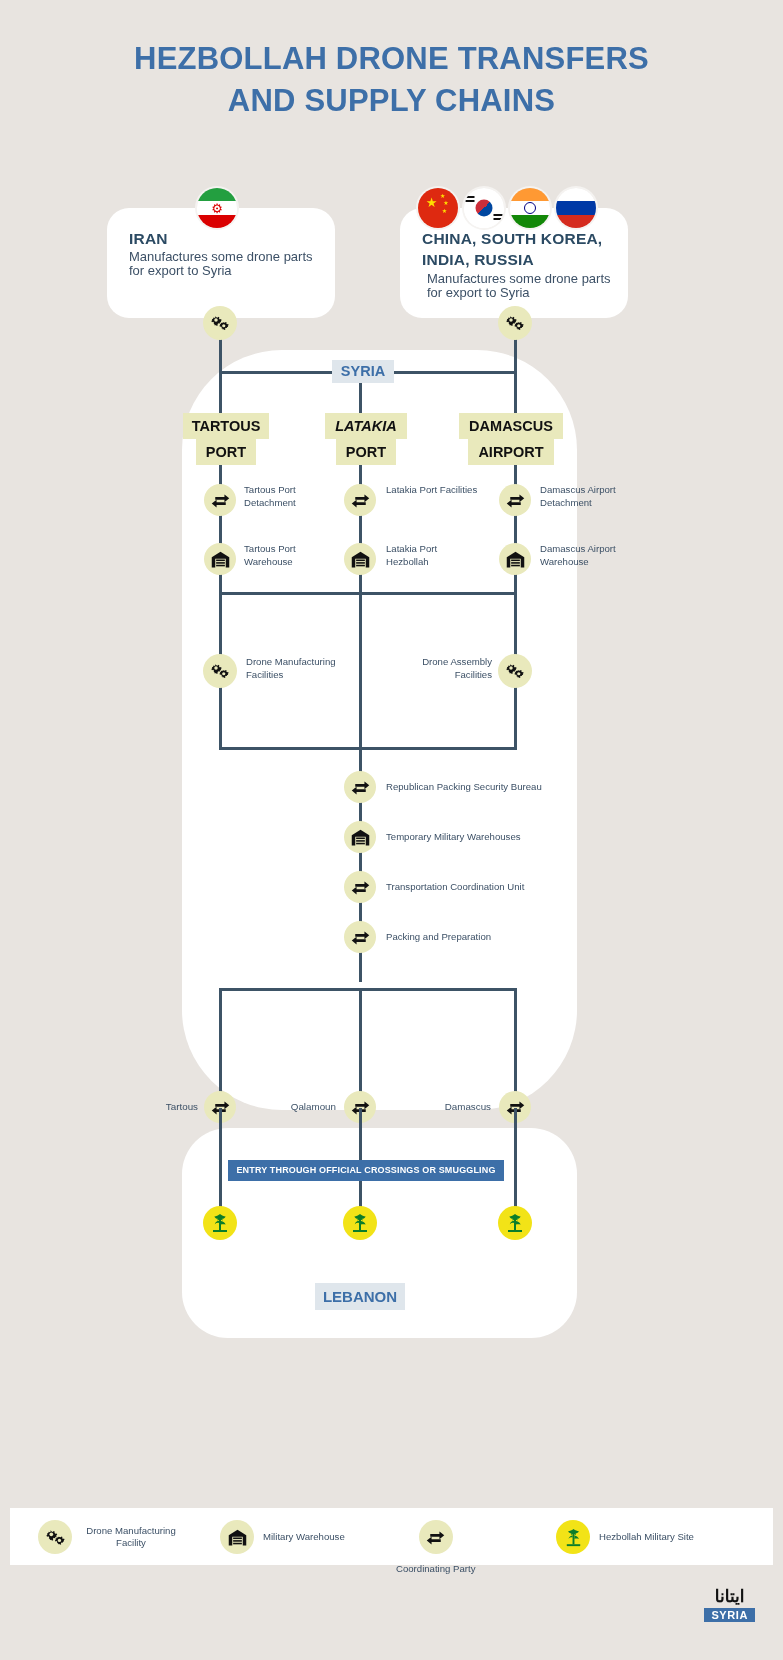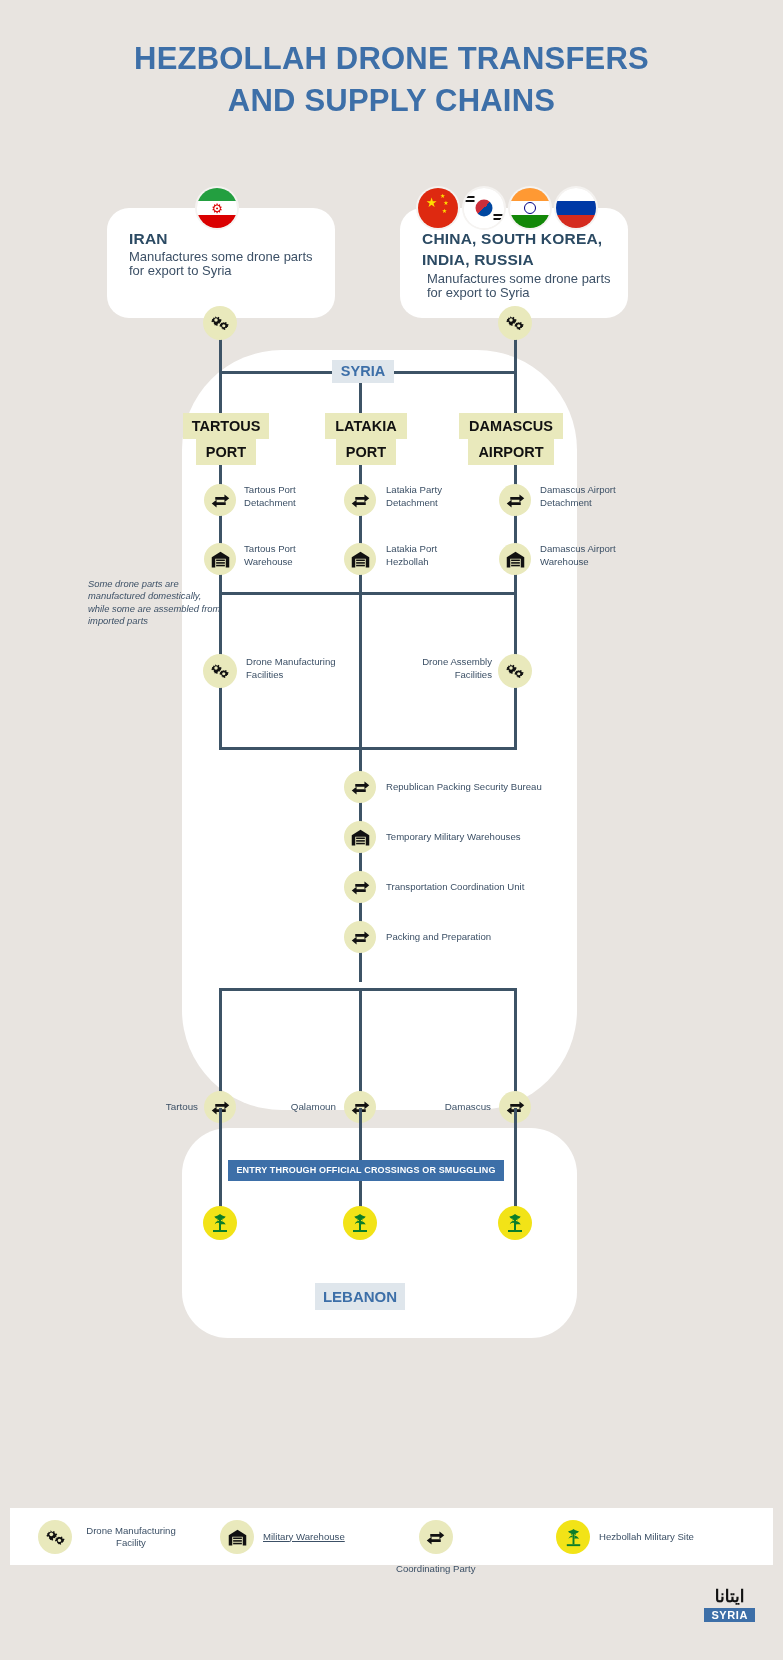--- a/index.html
+++ b/index.html
@@ -181,21 +181,21 @@
 
   <div class="country-name" id="iran-name">IRAN</div>
   <div class="country-desc" id="iran-desc">Manufactures some drone parts for export to Syria</div>
   <div class="country-name" id="other-name">CHINA, SOUTH KOREA, INDIA, RUSSIA</div>
   <div class="country-desc" id="other-desc">Manufactures some drone parts for export to Syria</div>
 
   <div class="chip" id="chip-syria">SYRIA</div>
 
   <div class="tag" style="left:183px;top:413px;width:74px;">TARTOUS</div>
   <div class="tag" style="left:196px;top:439px;width:48px;">PORT</div>
-  <div class="tag" style="left:325px;top:413px;width:70px;">LATAKIA</div>
+  <div class="tag" style="left:325px;top:413px;width:70px;font-style:italic;">LATAKIA</div>
   <div class="tag" style="left:336px;top:439px;width:48px;">PORT</div>
   <div class="tag" style="left:459px;top:413px;width:92px;">DAMASCUS</div>
   <div class="tag" style="left:468px;top:439px;width:74px;">AIRPORT</div>
 
   <div class="ln v" style="left:219px;top:465px;height:285px;"></div>
   <div class="ln v" style="left:359px;top:465px;height:285px;"></div>
   <div class="ln v" style="left:514px;top:465px;height:285px;"></div>
   <div class="ln h" style="left:219px;top:592px;width:298px;"></div>
   <div class="ln h" style="left:219px;top:747px;width:298px;"></div>
   <div class="ln v" style="left:359px;top:747px;height:235px;"></div>
@@ -211,21 +211,21 @@
   <div class="node-lbl" style="left:244px;top:484px;width:92px;">Tartous Port Detachment</div>
 
   <div class="node" style="left:344px;top:484px;">
     <svg width="21" height="21" viewBox="0 0 24 24" aria-hidden="true">
         <g fill="#111">
           <path d="M22 9.5 16.5 5v3H6v3h10.5v3z"></path>
           <path d="M2 15.5 7.5 11v3H18v3H7.5v3z"></path>
         </g>
       </svg>
   </div>
-  <div class="node-lbl" style="left:386px;top:484px;width:92px;">Latakia Party Detachment</div>
+  <div class="node-lbl" style="left:386px;top:484px;width:92px;">Latakia Port Facilities</div>
 
   <div class="node" style="left:499px;top:484px;">
     <svg width="21" height="21" viewBox="0 0 24 24" aria-hidden="true">
         <g fill="#111">
           <path d="M22 9.5 16.5 5v3H6v3h10.5v3z"></path>
           <path d="M2 15.5 7.5 11v3H18v3H7.5v3z"></path>
         </g>
       </svg>
   </div>
   <div class="node-lbl" style="left:540px;top:484px;width:100px;">Damascus Airport Detachment</div>
@@ -259,21 +259,20 @@
         <g fill="#111">
           <path d="M12 3 2 9.5V21h4V11h12v10h4V9.5z"></path>
           <rect x="7" y="12" width="10" height="1.8"></rect>
           <rect x="7" y="15" width="10" height="1.8"></rect>
           <rect x="7" y="18" width="10" height="1.8"></rect>
         </g>
       </svg>
   </div>
   <div class="node-lbl" style="left:540px;top:543px;width:100px;">Damascus Airport Warehouse</div>
 
-  <div class="note" id="note1">Some drone parts are manufactured domestically, while some are assembled from imported parts</div>
 
   <div class="node big" style="left:203px;top:654px;">
     <svg width="20" height="20" viewBox="0 0 24 24" aria-hidden="true">
       <g fill="#111">
         <path d="M7.6 5.2 9 5.6l.9-1.1 1.3.8-.4 1.4 1 1 1.4-.4.8 1.3-1.1.9.4 1.4-1.4.5-.5 1.4-1.4-.4-1 1 .4 1.4-1.3.8-.9-1.1-1.4.4-.5-1.4L4.4 13l.4-1.4-1-1-1.4.4-.8-1.3L2.7 8.8 2.3 7.4l1.4-.5.5-1.4 1.4.4 1-1L6.2 3.5Z"></path>
         <circle cx="7.2" cy="8.4" r="2.1" fill="#e9e9bc"></circle>
         <path d="M16.8 11.4l1.2.4.8-1 1.2.7-.4 1.2.9.9 1.2-.4.7 1.2-1 .8.4 1.2-1.2.4-.4 1.2-1.2-.4-.9.9.4 1.2-1.2.7-.8-1-1.2.4-.4-1.2-1.2-.4.4-1.2-.9-.9-1.2.4-.7-1.2 1-.8-.4-1.2 1.2-.4.4-1.2 1.2.4.9-.9Z"></path>
         <circle cx="16.5" cy="15.3" r="1.9" fill="#e9e9bc"></circle>
       </g>
     </svg>
@@ -424,21 +423,21 @@
             <path d="M7.6 5.2 9 5.6l.9-1.1 1.3.8-.4 1.4 1 1 1.4-.4.8 1.3-1.1.9.4 1.4-1.4.5-.5 1.4-1.4-.4-1 1 .4 1.4-1.3.8-.9-1.1-1.4.4-.5-1.4L4.4 13l.4-1.4-1-1-1.4.4-.8-1.3L2.7 8.8 2.3 7.4l1.4-.5.5-1.4 1.4.4 1-1L6.2 3.5Z"></path>
             <circle cx="7.2" cy="8.4" r="2.1" fill="#e9e9bc"></circle>
             <path d="M16.8 11.4l1.2.4.8-1 1.2.7-.4 1.2.9.9 1.2-.4.7 1.2-1 .8.4 1.2-1.2.4-.4 1.2-1.2-.4-.9.9.4 1.2-1.2.7-.8-1-1.2.4-.4-1.2-1.2-.4.4-1.2-.9-.9-1.2.4-.7-1.2 1-.8-.4-1.2 1.2-.4.4-1.2 1.2.4.9-.9Z"></path>
             <circle cx="16.5" cy="15.3" r="1.9" fill="#e9e9bc"></circle>
           </g>
         </svg>
       </div>
       <div class="lg-tx" style="width:100px;text-align:center;">Drone Manufacturing Facility</div>
     </div>
 
-    <div class="lg-item" style="left:210px;text-decoration:underline;">
+    <div class="lg-item" style="left:210px;">
       <div class="lg-ic">
         <svg width="21" height="21" viewBox="0 0 24 24" aria-hidden="true">
             <g fill="#111">
               <path d="M12 3 2 9.5V21h4V11h12v10h4V9.5z"></path>
               <rect x="7" y="12" width="10" height="1.8"></rect>
               <rect x="7" y="15" width="10" height="1.8"></rect>
               <rect x="7" y="18" width="10" height="1.8"></rect>
             </g>
           </svg>
       </div>

